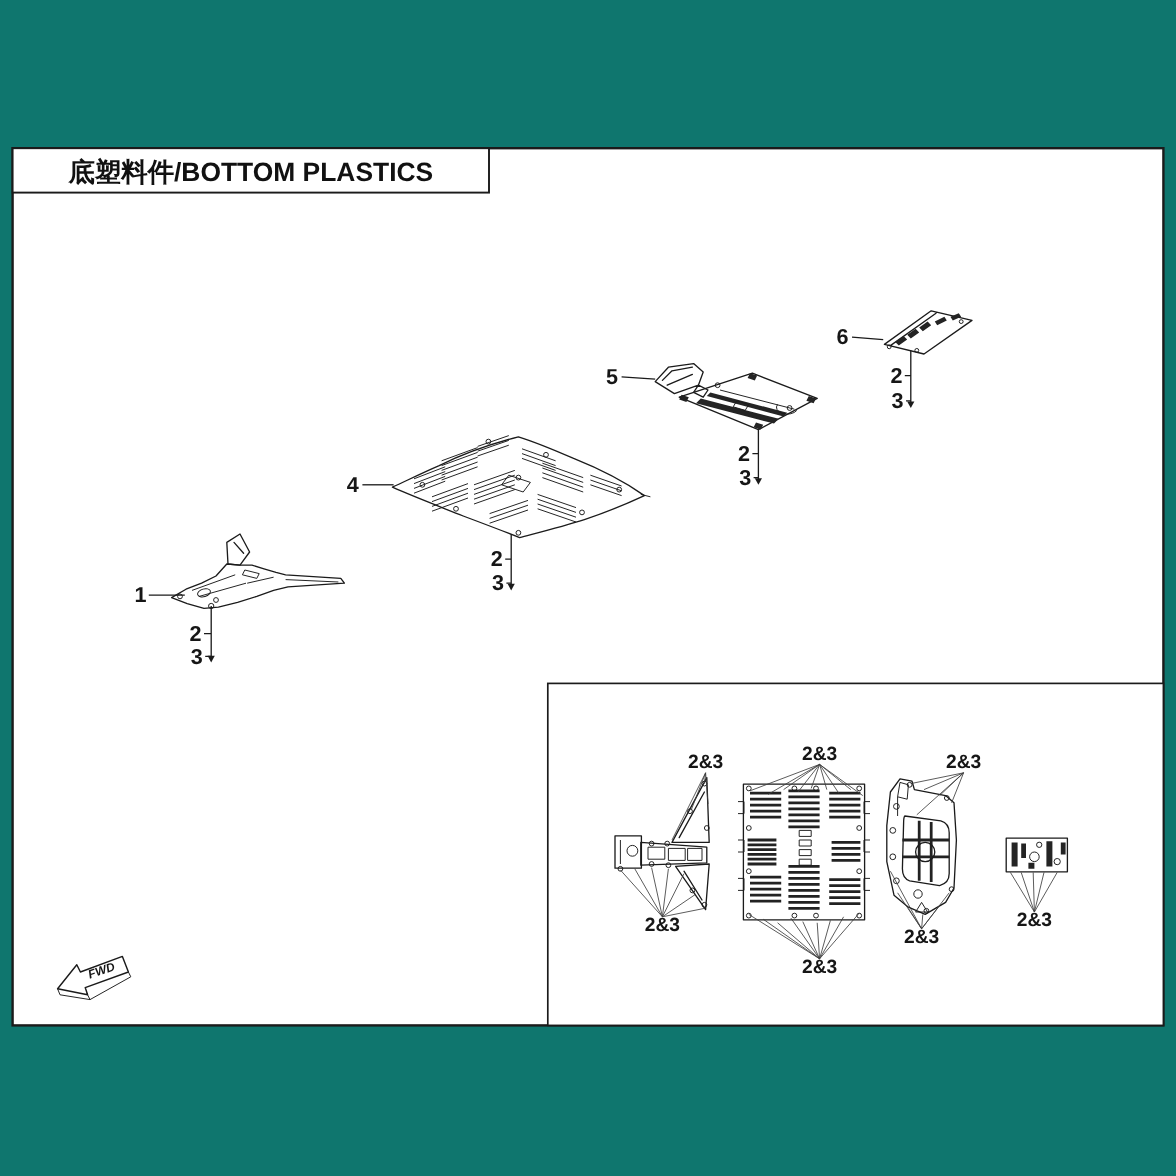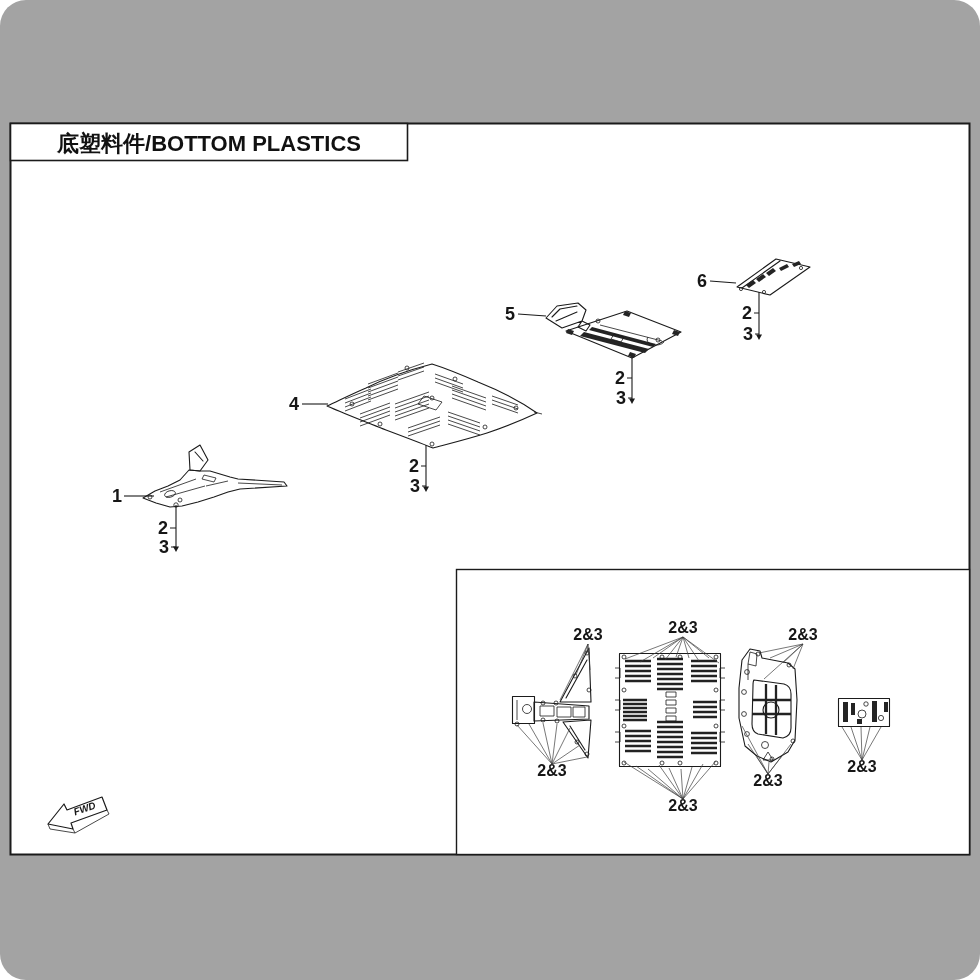--- a/index.html
+++ b/index.html
@@ -1,18 +1,18 @@
 <!DOCTYPE html>
 <html><head>
 <meta charset="utf-8">
 <title></title>
 <style>
   html,body{margin:0;padding:0;background:#ffffff;}
-  .page{position:relative;width:980px;height:980px;background:#a3a3a3;overflow:hidden;
-        font-family:"Liberation Sans", sans-serif;border-radius:26px;}
+  .page{position:relative;width:980px;height:980px;background:#0f766e;overflow:hidden;
+        font-family:"Liberation Sans", sans-serif;}
   svg{position:absolute;left:0;top:0;}
   .ink{stroke:#1b1b1b;fill:none;stroke-width:1.1;stroke-linejoin:round;stroke-linecap:round;}
   .ink-thin{stroke:#1b1b1b;fill:none;stroke-width:0.8;stroke-linejoin:round;}
   .bar{stroke:#222222;stroke-width:2.3;fill:none;}
   .dark{fill:#242424;stroke:none;}
   .fanline{stroke:#3d3d3d;stroke-width:0.7;fill:none;}
   .callout{stroke:#1b1b1b;stroke-width:1.1;fill:none;}
   .num{font-size:18px;font-weight:bold;fill:#161616;}
   .num23{font-size:16px;font-weight:bold;fill:#161616;}
   .title-text{font-size:22px;font-weight:bold;fill:#111111;}

